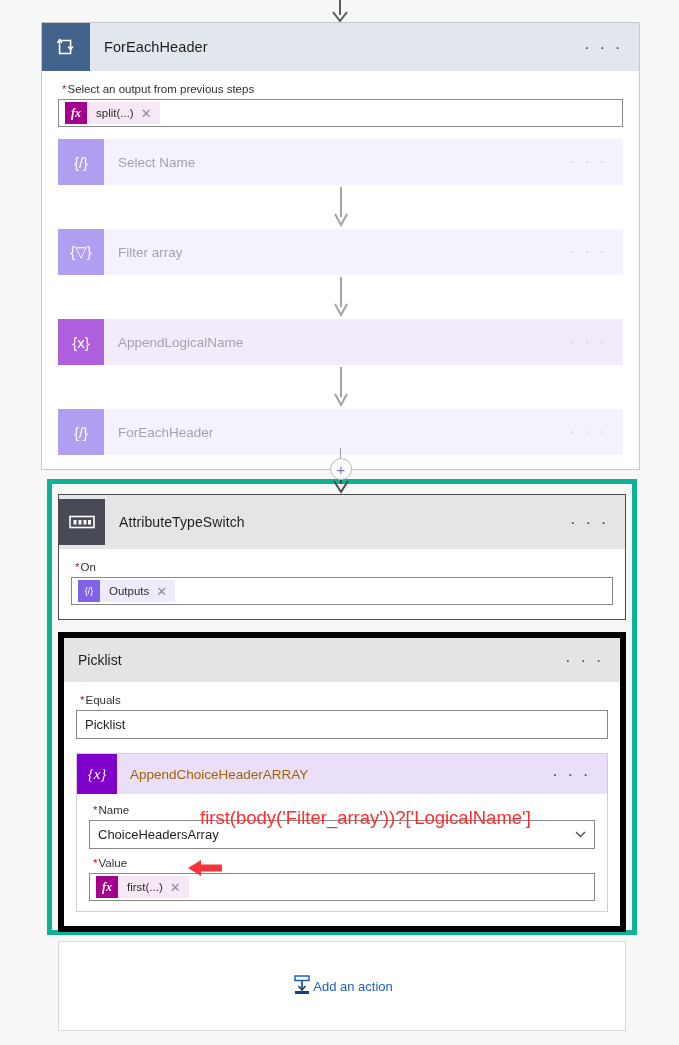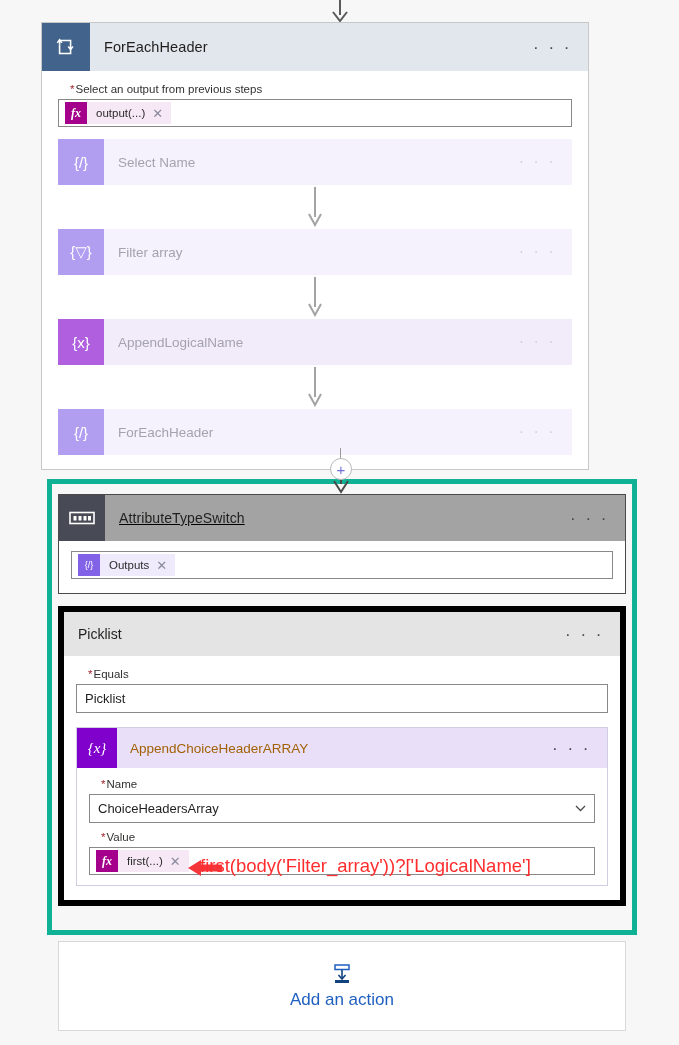--- a/index.html
+++ b/index.html
@@ -23,21 +23,21 @@
     top: 0px;
     width: 30px;
     height: 22px;
   }
 
   
   .foreach-container {
     position: absolute;
     left: 41px;
     top: 22px;
-    width: 548px;
+    width: 599px;
     background: #f0abfc;
     border: 1px solid #c8c8c8;
     box-sizing: border-box;
   }
 
   .card-header {
     display: flex;
     align-items: center;
     height: 48px;
     background: #e2e6ed;
@@ -71,21 +71,21 @@
   }
 
   .foreach-body {
     padding: 10px 16px 14px 16px;
     background: #fff;
   }
 
   .field-label {
     font-size: 11.5px;
     color: #323130;
-    margin: 2px 0 4px 12px;
+    margin: 2px 0 4px 4px;
   }
   .field-label .req { color: #a4262c; margin-right: 1px; }
 
   .input-box {
     border: 1px solid #8a8886;
     background: #fff;
     height: 28px;
     display: flex;
     align-items: center;
     padding: 0 6px;
@@ -217,23 +217,22 @@
     width: 20px; height: 26px;
     z-index: 4;
   }
 
   .switch-card {
     border: 1px solid #4a4a4a;
     background: #fff;
     box-sizing: border-box;
   }
   .switch-card .card-header {
-    background: #a3a3a3;
-    height: 46px;
-    text-decoration: underline;
+    background: #e5e5e5;
+    height: 54px;
   }
   .switch-card .card-header .icon-tile {
     background: #484a55;
     width: 46px; height: 46px; flex: 0 0 46px;
   }
   .switch-card .card-header .title { font-size: 14px; }
   .switch-body { padding: 10px 12px 14px 12px; }
 
   .case-card {
     margin-top: 12px;
@@ -304,21 +303,21 @@
     color: #201f1e;
     background: #fff;
     box-sizing: border-box;
   }
   .chev { color: #4a4a4a; font-size: 10px; }
 
   
   .annot-text {
     position: absolute;
     left: 200px;
-    top: 855px;
+    top: 807px;
     font-size: 18.5px;
     color: #ff2d2d;
     white-space: nowrap;
     z-index: 8;
     font-family: "Liberation Sans", sans-serif;
   }
   .annot-arrow {
     position: absolute;
     left: 188px;
     top: 857px;
@@ -338,23 +337,22 @@
     background: #fff;
     box-sizing: border-box;
     display: flex;
     align-items: center;
     justify-content: center;
   }
   .add-action {
     display: flex;
     align-items: center;
     color: #1f5fbf;
-    font-size: 17px;
+    font-size: 13px;
     cursor: pointer;
-    flex-direction: column;
   }
 </style>
 </head>
 <body>
 
 <div id="page">
 
   <div class="top-arrow">
     <svg width="30" height="22" viewBox="0 0 30 22">
       <line x1="15" y1="0" x2="15" y2="15" stroke="#5a5a5a" stroke-width="2"></line>
@@ -376,21 +374,21 @@
       <div class="ellipsis">· · ·</div>
     </div>
 
     <div class="foreach-body">
       <div class="field-label">
         <span class="req">*</span><span>Select an output from previous steps</span>
       </div>
       <div class="input-box">
         <span class="token">
           <span class="tok-icon magenta">fx</span>
-          <span class="tok-label">output(...)</span>
+          <span class="tok-label">split(...)</span>
           <span class="tok-x">✕</span>
         </span>
       </div>
 
       <div class="faded-list faded">
 
         <div class="act-card">
           <div class="act-icon">{/}</div>
           <div class="act-title">Select Name</div>
           <div class="act-ellipsis">· · ·</div>
@@ -463,20 +461,23 @@
             <rect x="4.5" y="6" width="3" height="4.5" fill="#fff"></rect>
             <rect x="9.5" y="6" width="3" height="4.5" fill="#fff"></rect>
             <rect x="14.5" y="6" width="3" height="4.5" fill="#fff"></rect>
             <rect x="19" y="6" width="3" height="4.5" fill="#fff"></rect>
           </svg>
         </div>
         <div class="title">AttributeTypeSwitch</div>
         <div class="ellipsis">· · ·</div>
       </div>
       <div class="switch-body">
+        <div class="field-label">
+          <span class="req">*</span><span>On</span>
+        </div>
         <div class="input-box">
           <span class="token token-purple">
             <span class="tok-icon violet">{/}</span>
             <span class="tok-label">Outputs</span>
             <span class="tok-x">✕</span>
           </span>
         </div>
       </div>
     </div>
 

